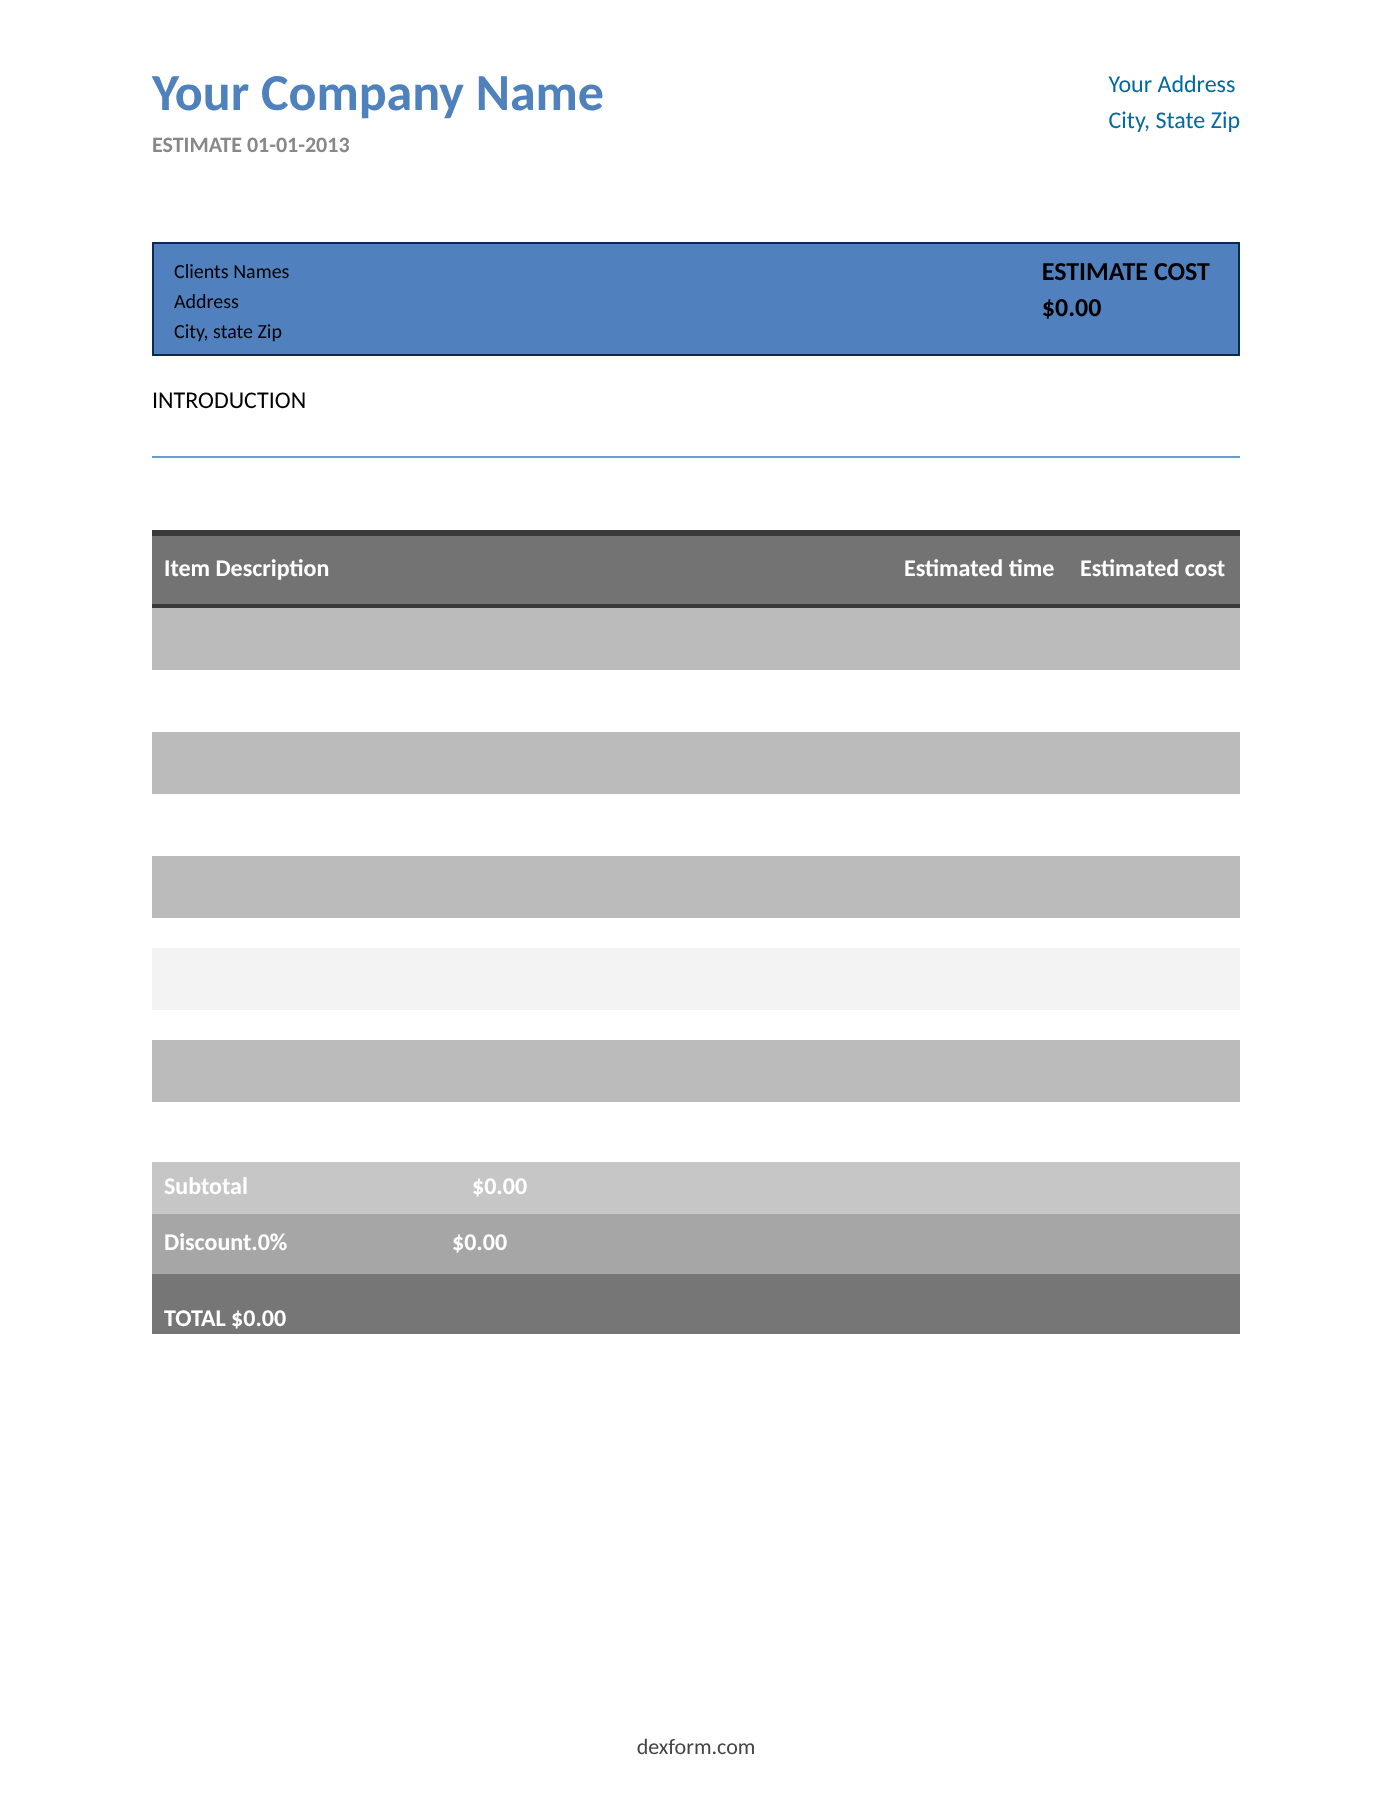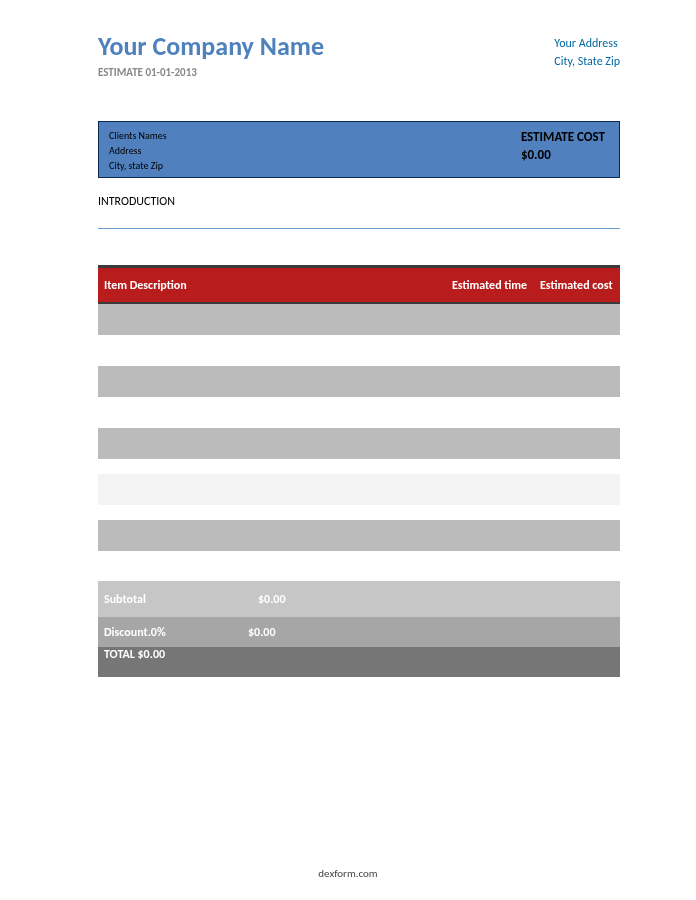--- a/index.html
+++ b/index.html
@@ -5,21 +5,20 @@
   * { margin: 0; padding: 0; box-sizing: border-box; }
   body {
     font-family: Calibri, Arial, sans-serif;
     background: #fff;
     width: 696px;
     height: 900px;
     position: relative;
   }
   .page {
     padding: 30px 76px 0 76px;
-    margin-left: 22px;
   }
   .header-row {
     display: flex;
     justify-content: space-between;
     align-items: flex-start;
   }
   .company-name {
     font-size: 26px;
     font-weight: bold;
     color: #4f81bd;
@@ -72,21 +71,21 @@
   .intro-text {
     font-size: 12px;
     color: #000;
     margin-top: 26px;
   }
   .table-wrap {
     margin-top: 36px;
   }
   .topbar { height: 3px; background: #3a3a3a; }
   .header-band {
-    background: #b91c1c;
+    background: #737373;
     display: flex;
     color: #fff;
     font-size: 12px;
     font-weight: bold;
     height: 36px;
     align-items: center;
     border-bottom: 2px solid #3a3a3a;
   }
   .col-desc { flex: 1; padding-left: 6px; }
   .col-time { width: 88px; text-align: left; }
@@ -96,42 +95,42 @@
   .light { background: #f3f3f3; }
   .white { background: #ffffff; }
   .gap { height: 15px; }
   .gap-big { height: 30px; }
   .summary1 {
     background: #c6c6c6;
     color: #fff;
     font-size: 12px;
     font-weight: bold;
     display: flex;
-    height: 36px;
+    height: 26px;
     align-items: center;
   }
   .summary1 .lbl { width: 160px; padding-left: 6px; }
   .summary2 {
     background: #a6a6a6;
     color: #fff;
     font-size: 12px;
     font-weight: bold;
     display: flex;
     height: 30px;
     align-items: center;
   }
   .summary2 .lbl { width: 150px; padding-left: 6px; }
   .summary3 {
     background: #767676;
     color: #fff;
     font-size: 12px;
     font-weight: bold;
     height: 30px;
     display: flex;
-    align-items: flex-start;
+    align-items: flex-end;
     padding-left: 6px;
   }
   .footer {
     position: absolute;
     bottom: 20px;
     width: 100%;
     text-align: center;
     font-size: 11px;
     color: #444;
   }

